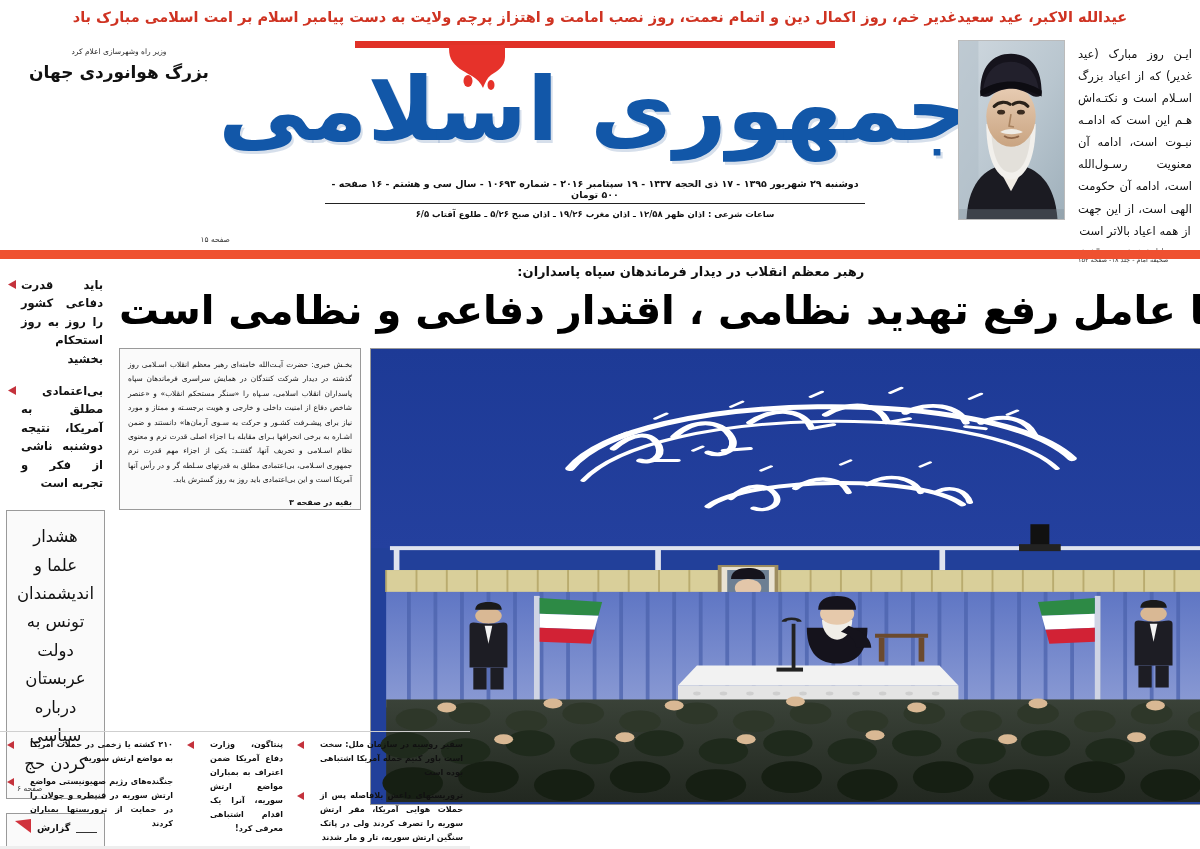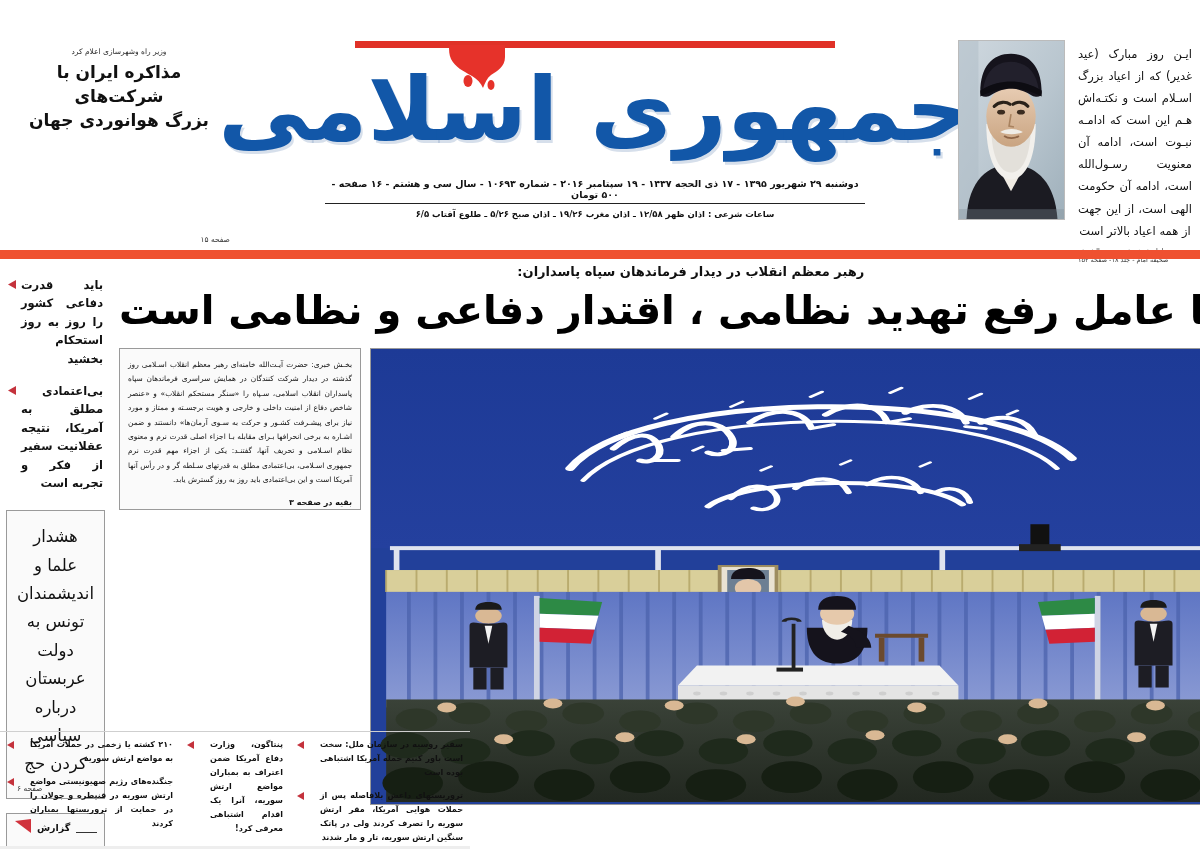--- a/index.html
+++ b/index.html
@@ -202,27 +202,29 @@
   .footer-rule{
     position:absolute; bottom:0; left:0; width:470px; height:3px;
     background:#eeeeee;
   }
 </style>
 </head>
 <body>
 
 <div class="page">
 
+  <div class="greeting-bar">
+    <div class="txt">عیدالله الاکبر، عید سعیدغدیر خم، روز اکمال دین و اتمام نعمت، روز نصب امامت و اهتزاز پرچم ولایت به دست پیامبر اسلام بر امت اسلامی مبارک باد</div>
+  </div>
 
   <div class="masthead">
 
     <div class="mast-right">
       <div class="teaser t1">
         <div class="kicker">وزیر راه وشهرسازی اعلام کرد</div>
-        <div class="head">مذاکره ایران با شرکت‌های</div>
         <div class="head">بزرگ هوانوردی جهان</div>
       </div>
       <div class="pageref">صفحه ۱۵</div>
     </div>
 
     <div class="mast-center">
       <div class="redrule">
         <svg class="blood" viewBox="0 0 60 46">
           <path d="M2 0 H58 V12 C58 22 50 26 44 30 C40 33 38 38 36 43 C34 38 30 34 25 31 C16 26 8 22 4 14 C2 10 2 5 2 0 Z" fill="#e6322a"></path>
           <ellipse cx="21" cy="36" rx="4.5" ry="6" fill="#e6322a"></ellipse>
@@ -299,21 +301,21 @@
         <svg class="tri" width="8" height="9" viewBox="0 0 8 9">
           <path d="M8 0 L8 9 L0 4.5 Z" fill="#c4323c"></path>
         </svg>
         <div class="btxt">باید قدرت دفاعی کشور را روز به روز استحکام بخشید</div>
       </div>
 
       <div class="bullet-item">
         <svg class="tri" width="8" height="9" viewBox="0 0 8 9">
           <path d="M8 0 L8 9 L0 4.5 Z" fill="#c4323c"></path>
         </svg>
-        <div class="btxt">بی‌اعتمادی مطلق به آمریکا، نتیجه عقلانیت سفیر از فکر و تجربه است</div>
+        <div class="btxt">بی‌اعتمادی مطلق به آمریکا، نتیجه دوشنبه ناشی از فکر و تجربه است</div>
       </div>
 
       <div class="boxed">
         <div class="bhead">هشدار علما و اندیشمندان تونس به دولت عربستان درباره سیاسی کردن حج</div>
         <div class="pageref">صفحه ۶</div>
       </div>
 
       <div class="report-box">
         <div class="report-head">
           <svg width="16" height="14" viewBox="0 0 16 14">

